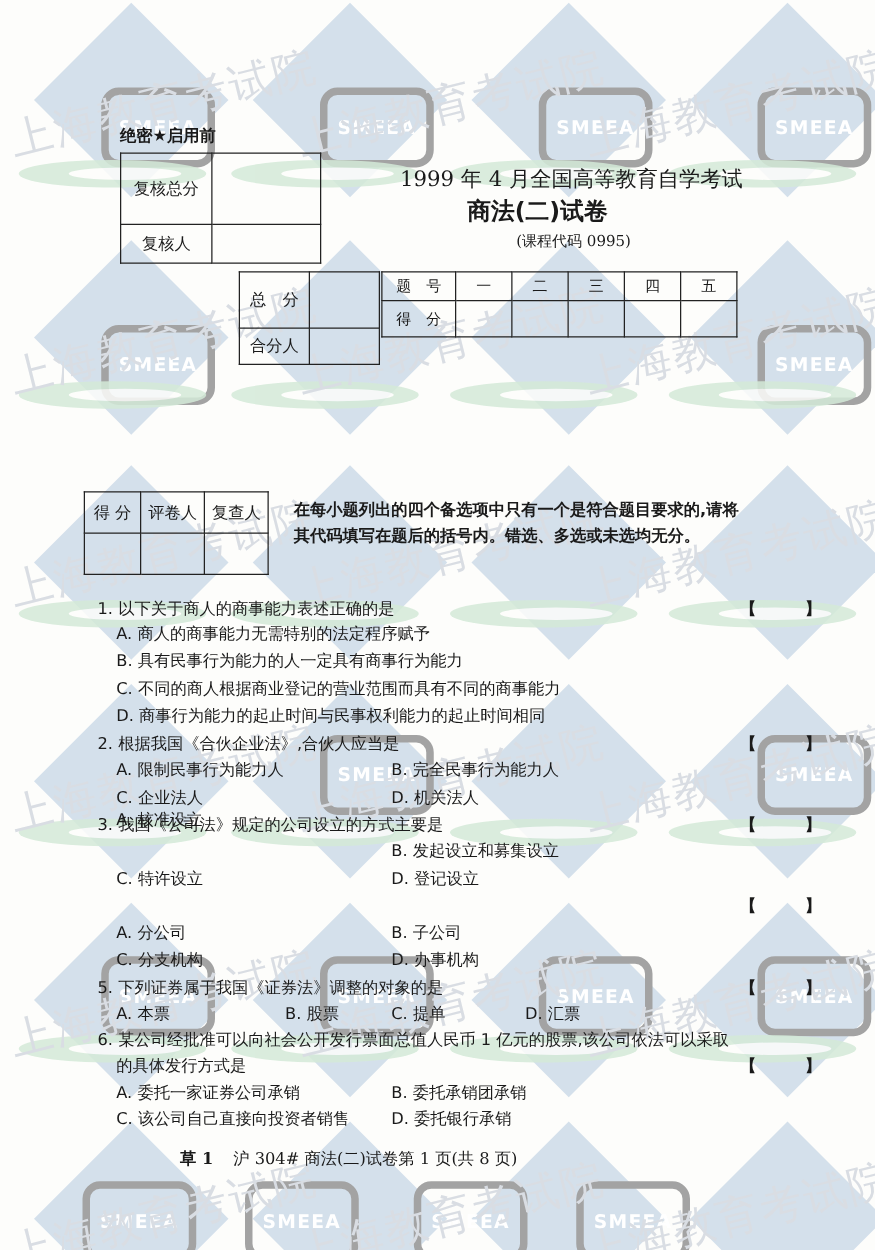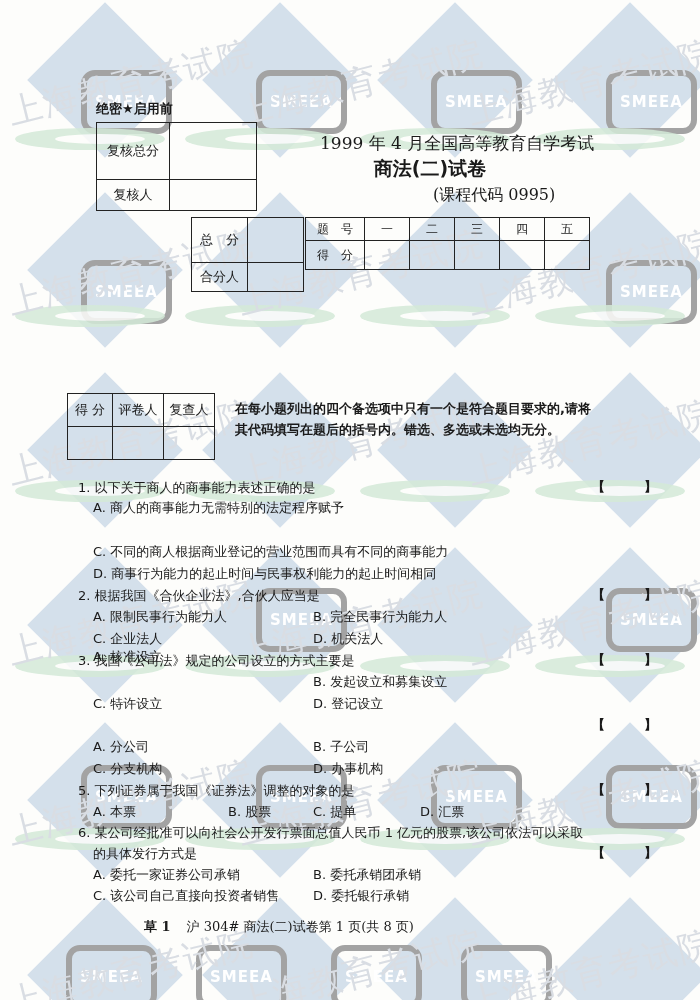--- a/index.html
+++ b/index.html
@@ -41,21 +41,21 @@
   
   .content { position: absolute; inset: 0; z-index: 1; }
   .abs { position: absolute; }
   .secret { left: 96px; top: 100px; font-size: 13px; font-weight: bold; font-family: "DejaVu Sans", sans-serif; }
   table { border-collapse: collapse; }
   td { border: 1.3px solid #222; font-size: 13px; text-align: center; padding: 0; }
   .review-table { left: 96px; top: 122px; }
   .review-table td { height: 30px; }
   .title1 { left: 320px; top: 132px; font-size: 17px; }
   .title2 { left: 0; width: 860px; top: 156px; font-size: 19px; font-weight: bold; text-align: center; font-family: "DejaVu Sans", sans-serif; }
-  .title3 { left: 413px; top: 185px; font-size: 16px; margin-left: 20px; }
+  .title3 { left: 413px; top: 185px; font-size: 12px; }
   .score-left { left: 191px; top: 217px; }
   .score-right { left: 305px; top: 217px; }
   .score-right td { height: 22px; width: 44px; font-size: 12px; }
   .grader-table { left: 67px; top: 393px; }
   .grader-table td { height: 32px; font-size: 13px; font-family: "DejaVu Sans", sans-serif; }
   .section-head { left: 235px; top: 398px; font-size: 13px; font-weight: bold; line-height: 21px; font-family: "DejaVu Sans", sans-serif; }
   .q { position: absolute; font-size: 13px; line-height: 20px; font-family: "DejaVu Sans", sans-serif; white-space: nowrap; }
   .bracket { position: absolute; font-size: 13px; font-weight: bold; font-family: "DejaVu Sans", sans-serif; }
   .footer { left: 144px; top: 918px; font-size: 13px; }
   .footer b { margin-right: 16px; }
@@ -222,20 +222,21 @@
     </table>
 
   <div class="abs section-head">
     <div>在每小题列出的四个备选项中只有一个是符合题目要求的,请将</div>
     <div>其代码填写在题后的括号内。错选、多选或未选均无分。</div>
   </div>
 
   <div class="q" style="left:78px;top:478px">1. 以下关于商人的商事能力表述正确的是</div>
   <div class="bracket" style="left:592px;top:478px">【　　　】</div>
   <div class="q" style="left:93px;top:498px">A. 商人的商事能力无需特别的法定程序赋予</div>
+  <div class="q" style="left:93px;top:520px">B. 具有民事行为能力的人一定具有商事行为能力</div>
   <div class="q" style="left:93px;top:542px">C. 不同的商人根据商业登记的营业范围而具有不同的商事能力</div>
   <div class="q" style="left:93px;top:564px">D. 商事行为能力的起止时间与民事权利能力的起止时间相同</div>
 
   <div class="q" style="left:78px;top:586px">2. 根据我国《合伙企业法》,合伙人应当是</div>
   <div class="bracket" style="left:592px;top:586px">【　　　】</div>
   <div class="q" style="left:93px;top:607px">A. 限制民事行为能力人</div>
   <div class="q" style="left:313px;top:607px">B. 完全民事行为能力人</div>
   <div class="q" style="left:93px;top:629px">C. 企业法人</div>
   <div class="q" style="left:313px;top:629px">D. 机关法人</div>
 

